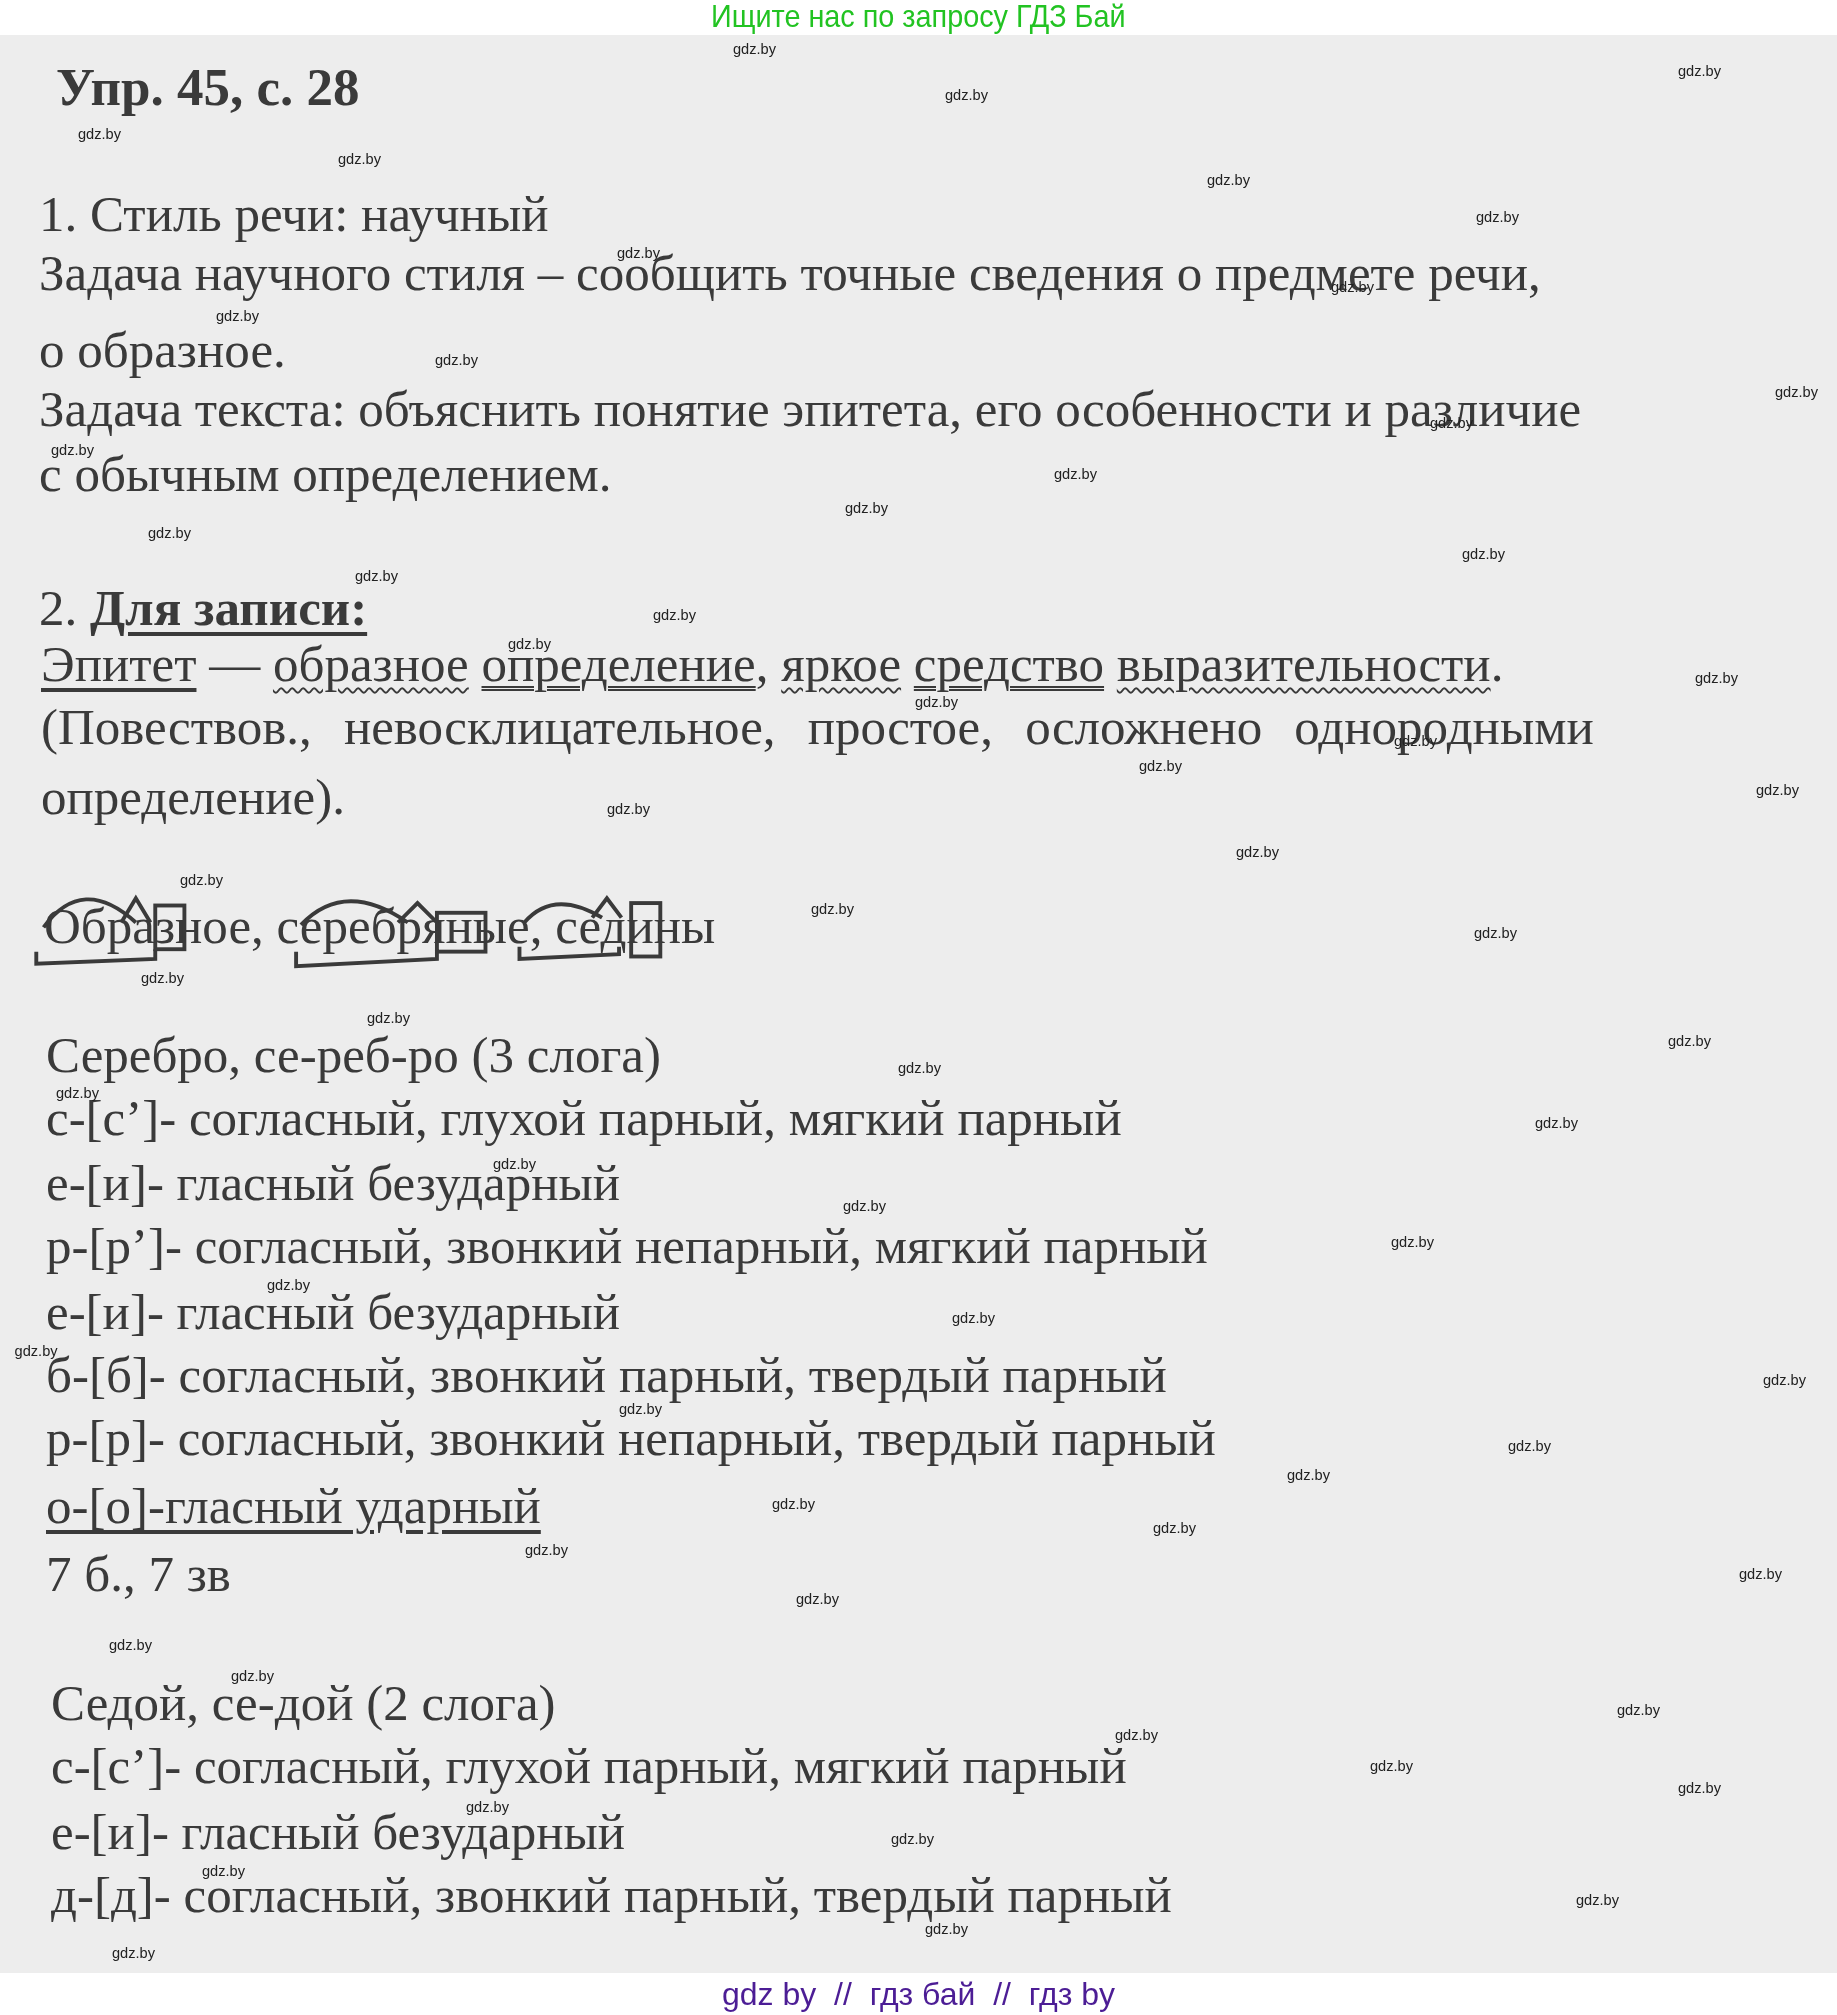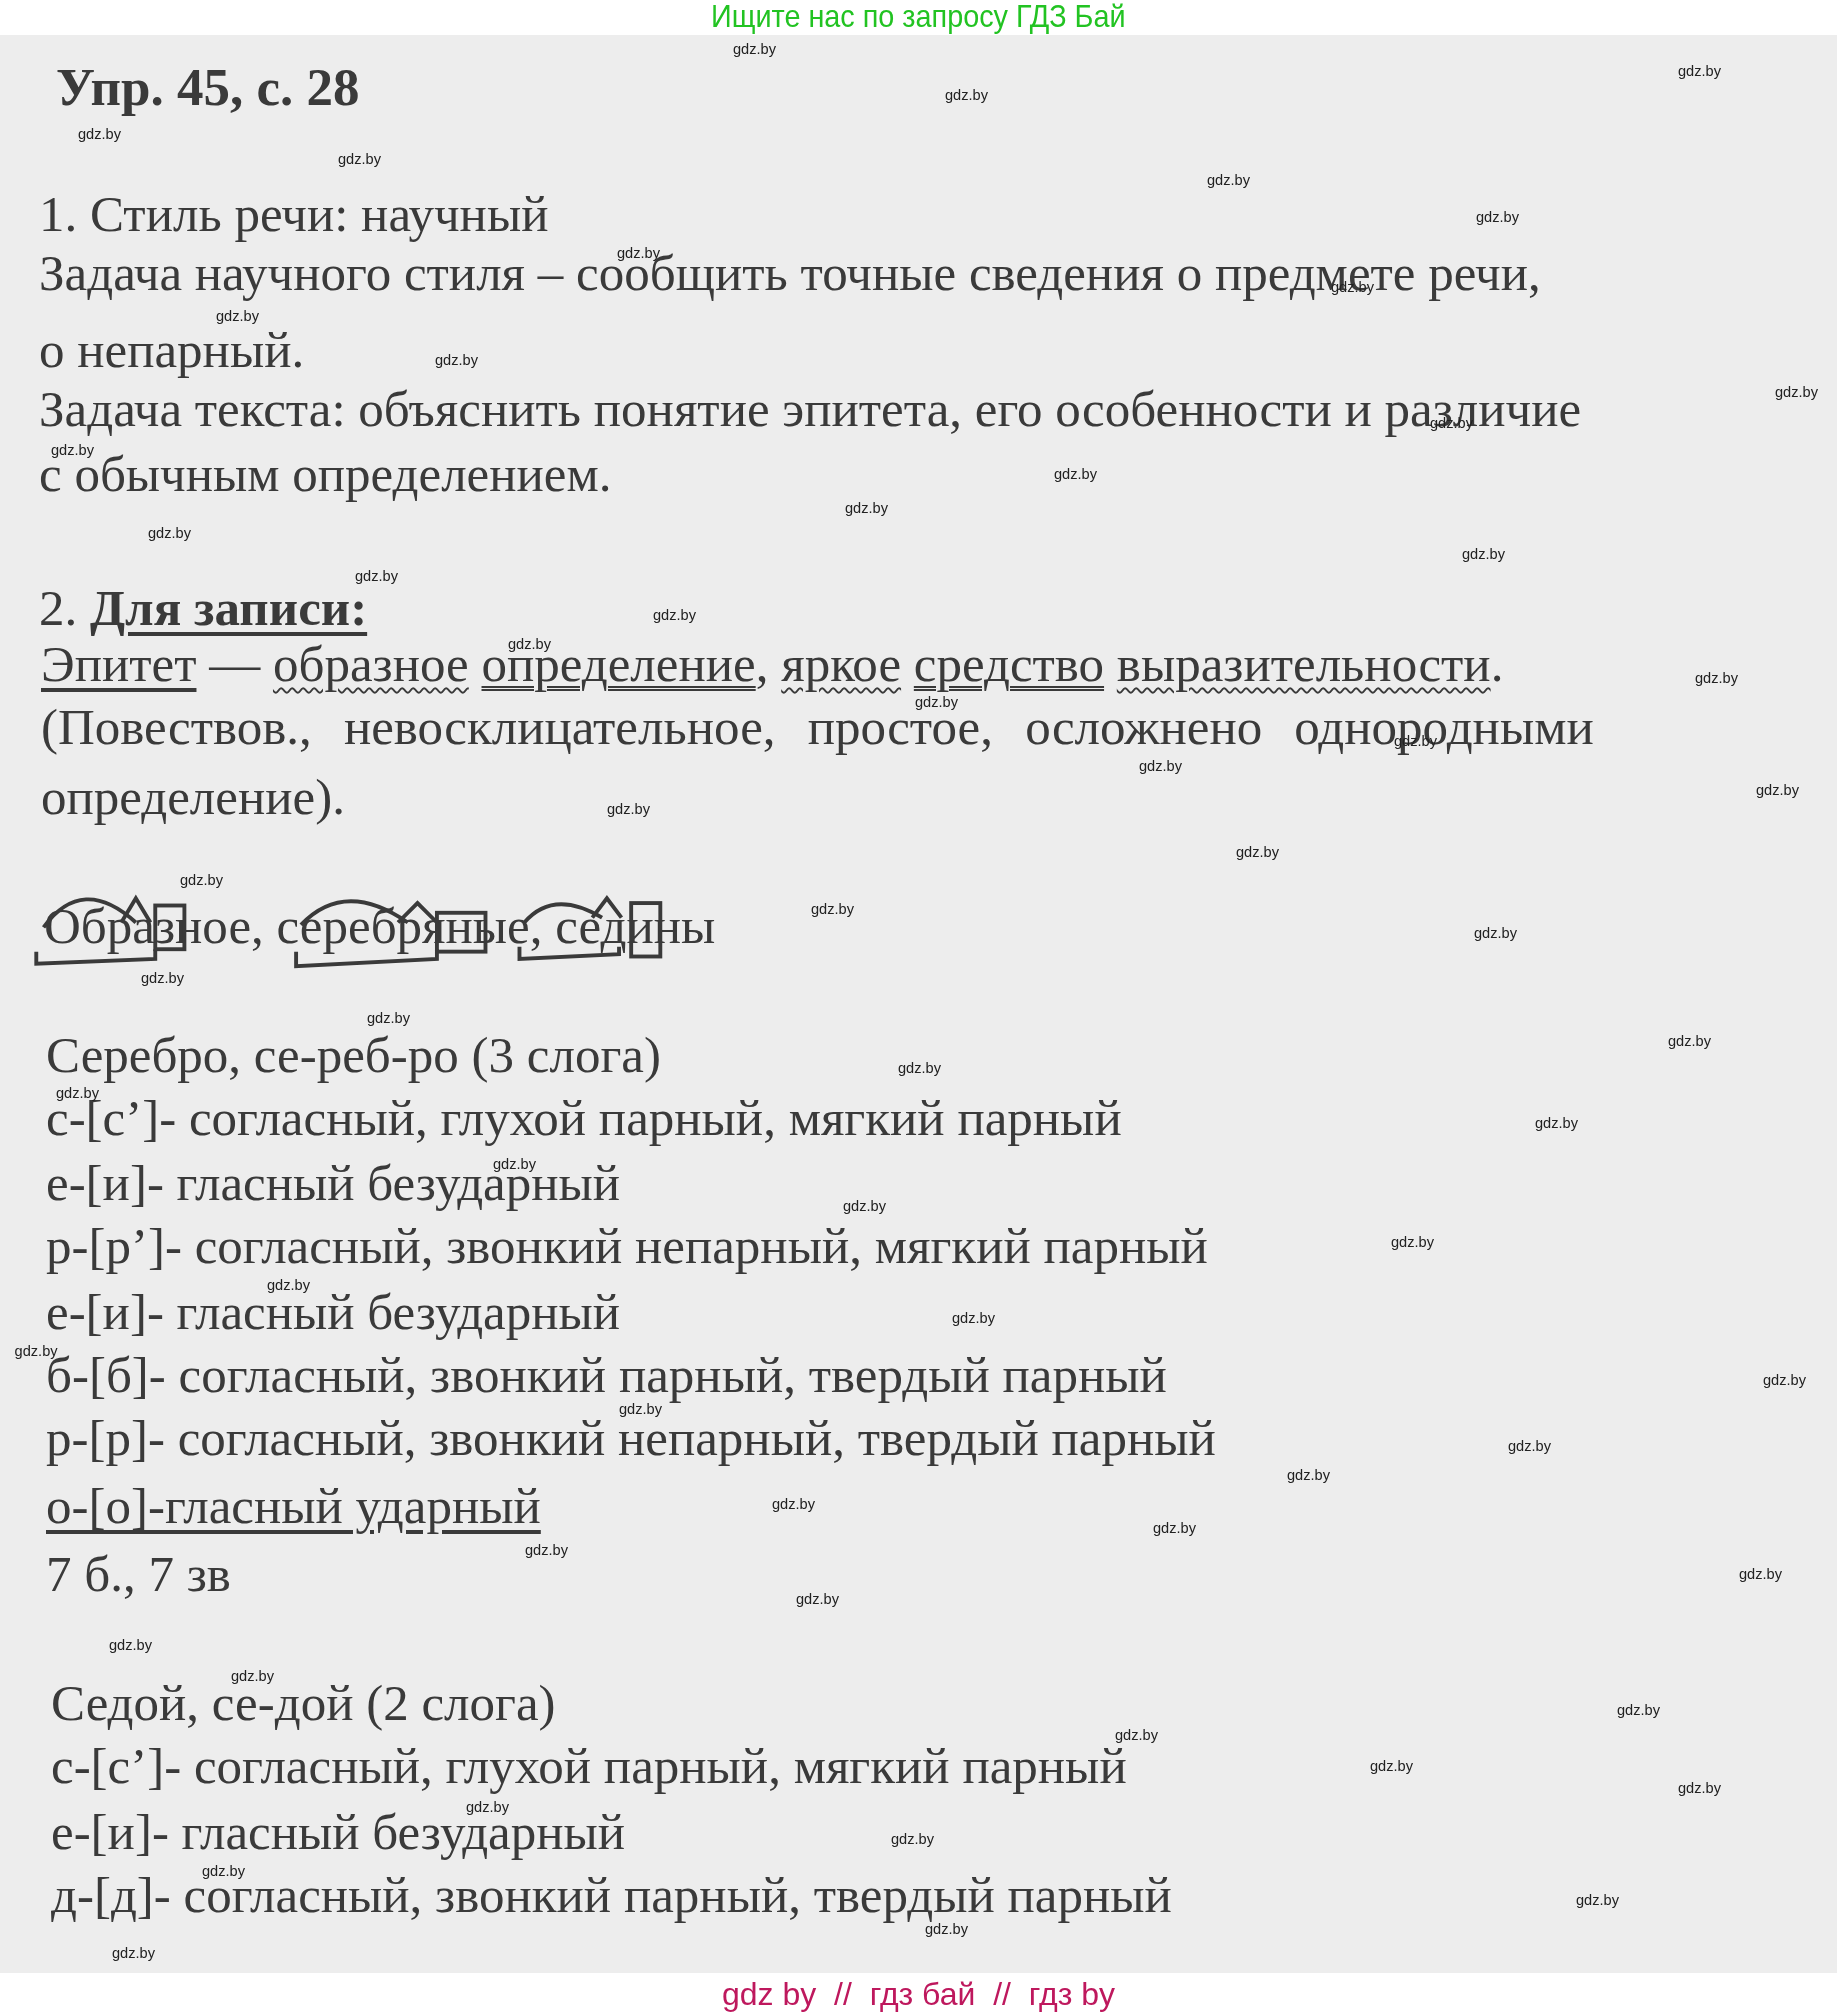--- a/index.html
+++ b/index.html
@@ -1,21 +1,21 @@
 <!DOCTYPE html>
 <html style="font-size:7.8px"><head>
 <meta charset="utf-8">
 <style>
   html,body{margin:0;padding:0;}
   body{width:1837px;height:2015px;position:relative;background:#fff;overflow:hidden;font-family:"Liberation Serif","DejaVu Serif",serif;}
   .topbar{position:absolute;left:0;top:0;width:1837px;height:35px;background:#fff;text-align:center;}
   .topbar span{font-family:"Liberation Sans",sans-serif;font-size:32px;color:#22c322;line-height:32px;display:inline-block;transform:scaleX(0.9);}
   .sheet{position:absolute;left:0;top:35px;width:1837px;height:1938px;background:#ededed;}
   .bottombar{position:absolute;left:0;top:1973px;width:1837px;height:42px;background:#fff;text-align:center;}
-  .bottombar span{font-family:"Liberation Sans",sans-serif;font-size:32px;color:#be185d;line-height:42px;white-space:pre;}
+  .bottombar span{font-family:"Liberation Sans",sans-serif;font-size:32px;color:#4c1d95;line-height:42px;white-space:pre;}
   .ln{position:absolute;white-space:nowrap;color:#3a3a3a;font-size:51px;line-height:1;}
   .title{font-weight:bold;font-size:53px;}
   .bold{font-weight:bold;}
   .u1{text-decoration:underline;text-decoration-thickness:3.9px;text-underline-offset:6.8px;}
   .wavy{text-decoration:underline wavy;text-decoration-thickness:1.9px;text-underline-offset:5.8px;}
   .dbl{text-decoration:underline double;text-decoration-thickness:2.4px;text-underline-offset:4.9px;}
   .wm{position:absolute;font-family:"Liberation Sans",sans-serif;font-size:14.6px;color:#222;white-space:nowrap;}
   .morph{position:absolute;}
 </style>
 </head>
@@ -24,21 +24,21 @@
 <div class="topbar">
   <span>Ищите нас по запросу ГДЗ Бай</span>
 </div>
 
 <div class="sheet"></div>
 
 <div class="ln title" style="left:39px;top:61px;margin-left:17px;">Упр. 45, с. 28</div>
 
 <div class="ln" style="left:39px;top:189px;">1. Стиль речи: научный</div>
 <div class="ln" style="left:39px;top:248px;">Задача научного стиля – сообщить точные сведения о предмете речи,</div>
-<div class="ln" style="left:39px;top:325px;">о непарный.</div>
+<div class="ln" style="left:39px;top:325px;">о образное.</div>
 <div class="ln" style="left:39px;top:384px;">Задача текста: объяснить понятие эпитета, его особенности и различие</div>
 <div class="ln" style="left:39px;top:449px;">с обычным определением.</div>
 
 <div class="ln" style="left:39px;top:583px;">
   <span>2. </span><span class="bold u1">Для записи:</span>
 </div>
 <div class="ln" style="left:41px;top:639px;">
   <span class="u1">Эпитет</span><span> — </span><span class="wavy">образное</span><span> </span><span class="dbl">определение</span><span>, </span><span class="wavy">яркое</span><span> </span><span class="dbl">средство</span><span> </span><span class="wavy">выразительности</span><span>.</span>
 </div>
 <div class="ln" style="left:41px;top:702px;word-spacing:19.4px;">(Повествов., невосклицательное, простое, осложнено однородными</div>

